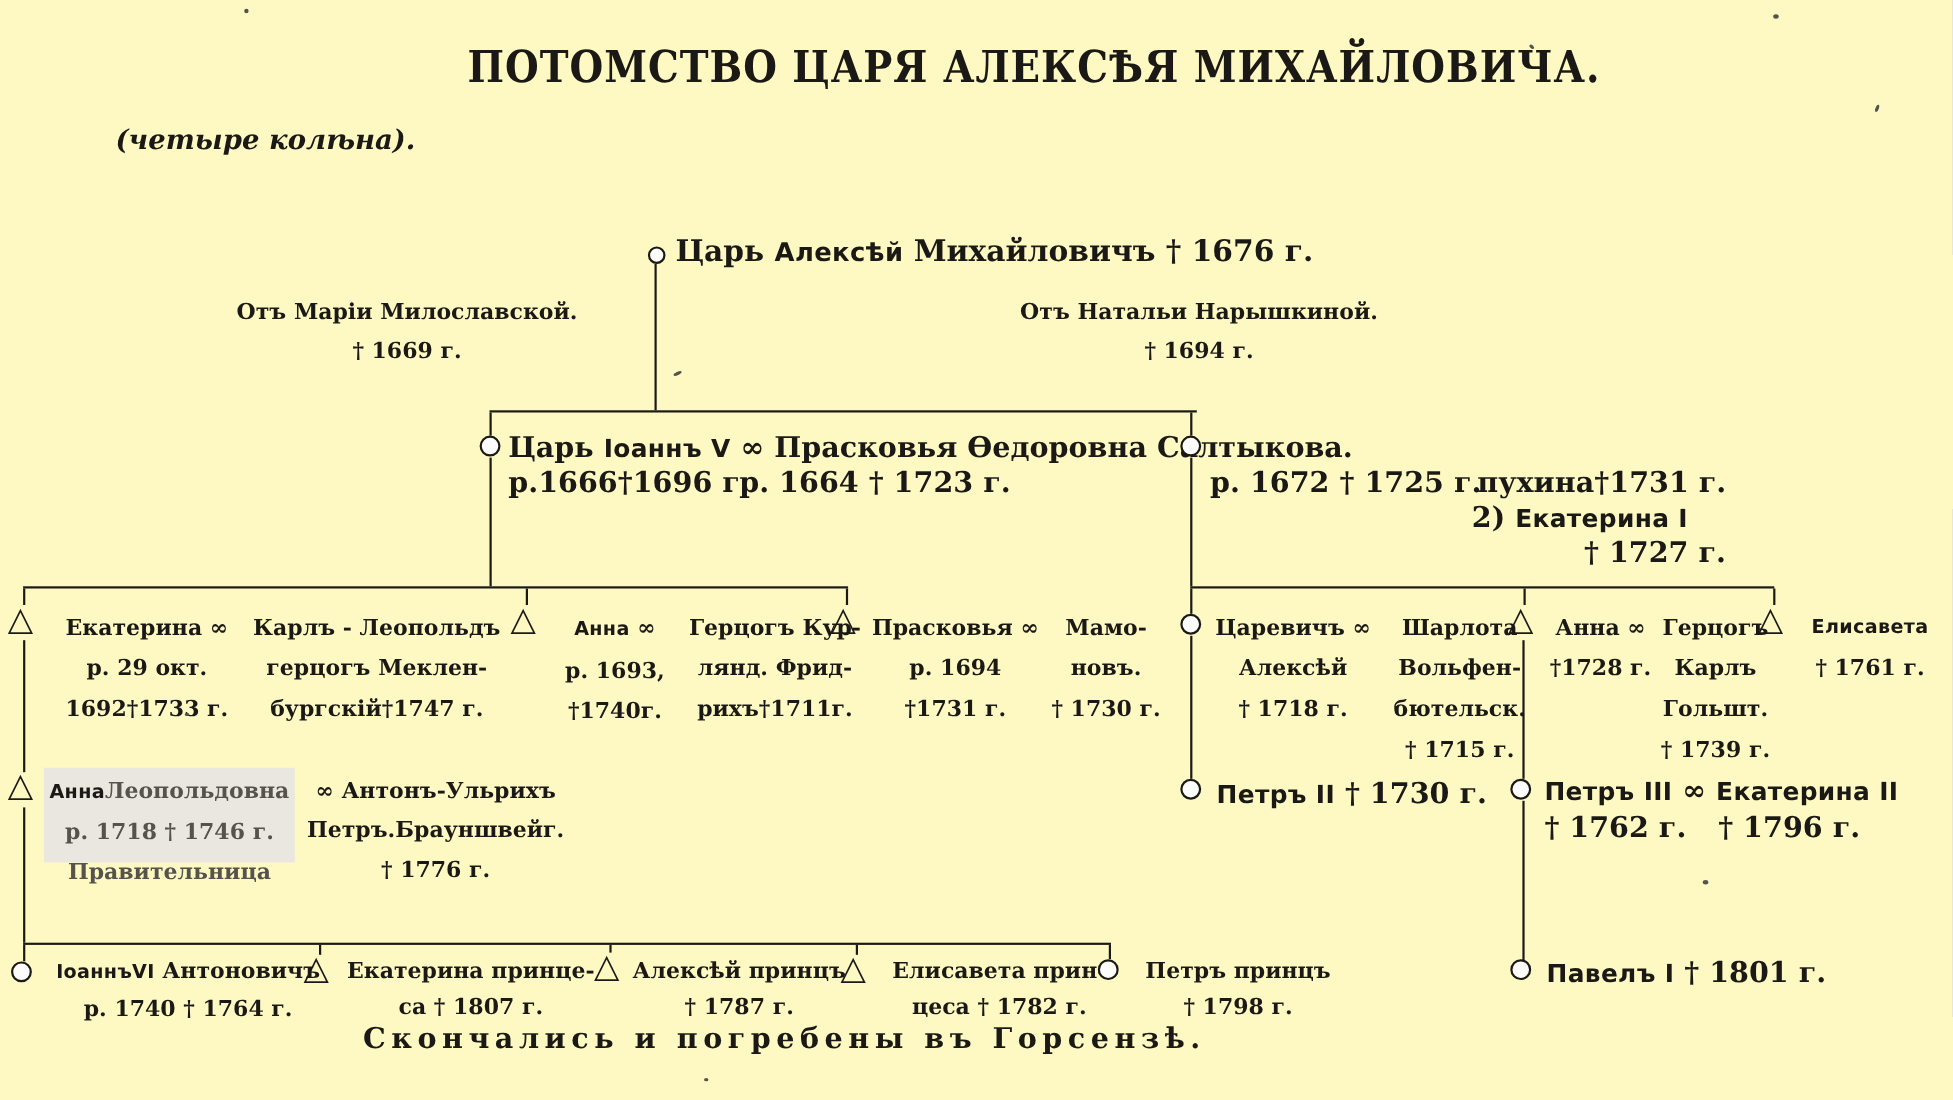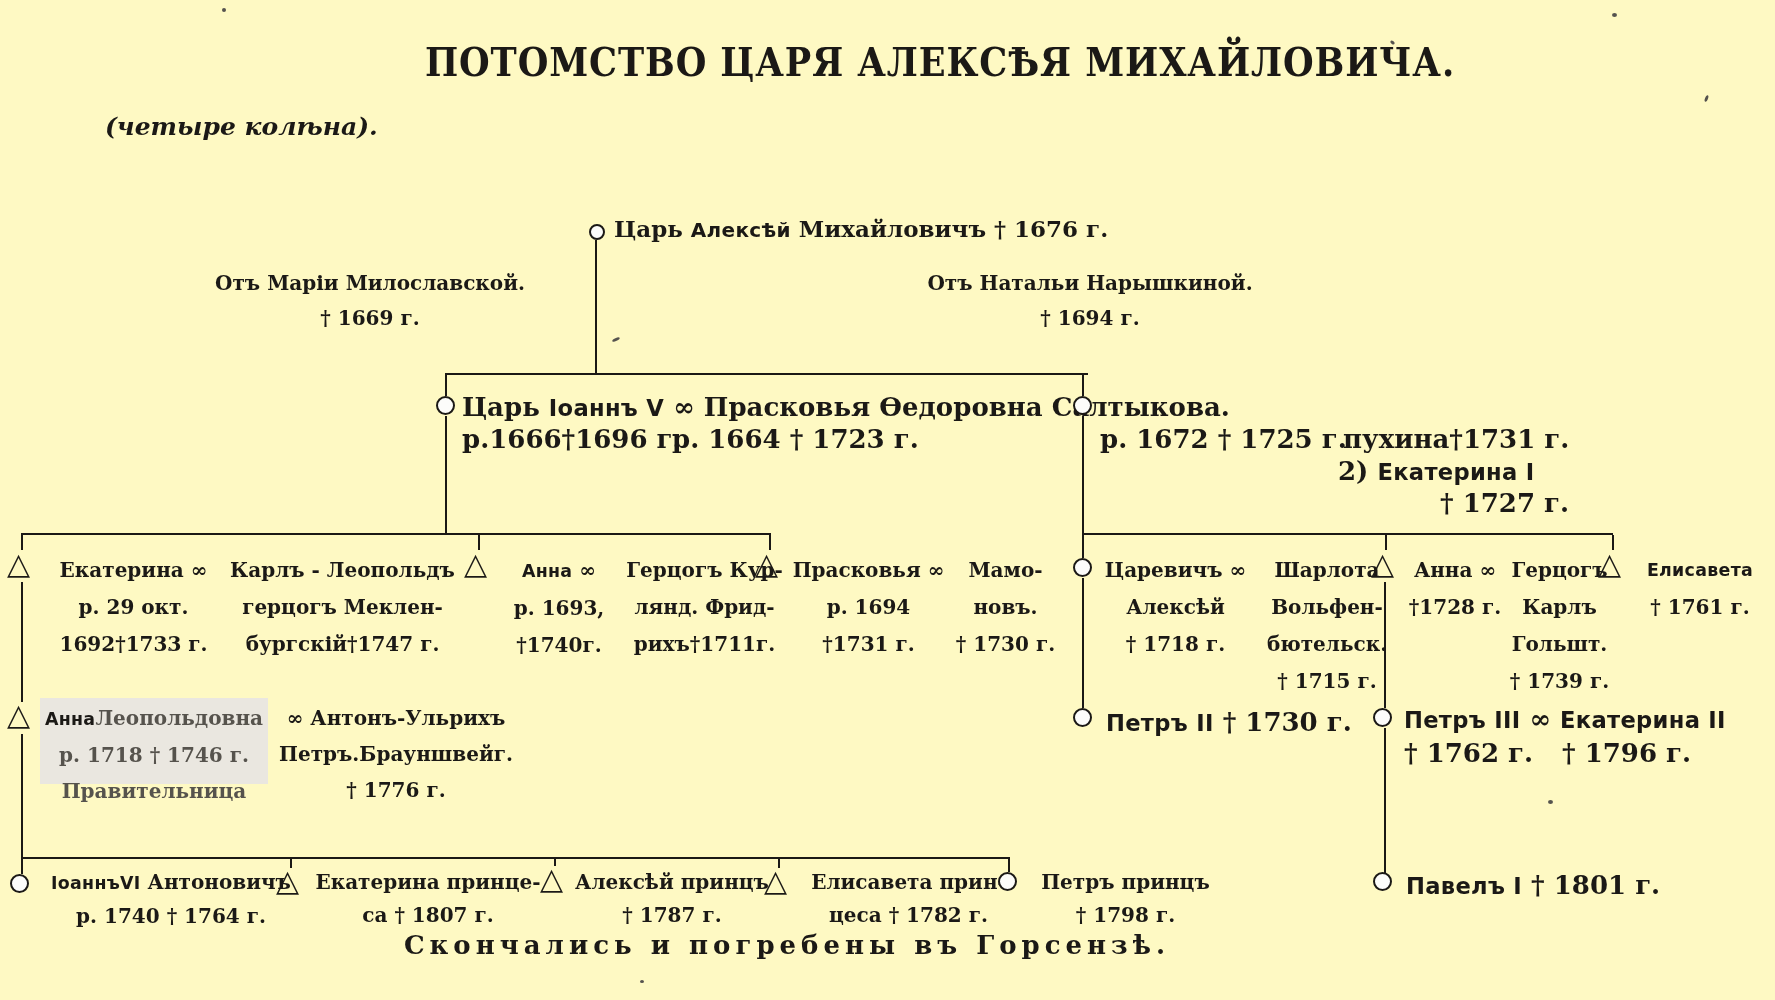--- a/index.html
+++ b/index.html
@@ -10,21 +10,21 @@
   .title{
     position:absolute;left:105px;top:38px;width:1670px;text-align:center;
     font-weight:bold;font-size:40px;letter-spacing:1px;
     transform:scaleX(0.88);transform-origin:50% 50%;white-space:nowrap;
   }
   .subtitle{
     position:absolute;left:105px;top:112px;width:1670px;
     font-weight:bold;font-size:25px;white-space:nowrap;font-style:italic;
   }
   .footer{
-    position:absolute;left:330px;top:930px;width:840px;text-align:right;
+    position:absolute;left:330px;top:930px;width:840px;text-align:left;
     font-weight:bold;font-size:26px;letter-spacing:5px;white-space:nowrap;
   }
   .txt{position:absolute;font-weight:bold;font-size:26px;line-height:34px;white-space:nowrap;}
   .col{position:absolute;font-weight:bold;font-size:20px;line-height:37px;text-align:center;white-space:nowrap;}
   .col > div{white-space:nowrap;}
   .ruler{font-family:"DejaVu Sans",sans-serif;font-size:0.87em;letter-spacing:0.3px;}
   .hline{position:absolute;height:2px;background:#1b1916;}
   .vline{position:absolute;width:2px;background:#1b1916;}
   .circle{
     position:absolute;width:15px;height:15px;border:2.5px solid #1b1916;
@@ -41,21 +41,21 @@
 </style>
 </head>
 <body>
 
 <div class="page">
 
   <div class="title">ПОТОМСТВО ЦАРЯ АЛЕКСѢЯ МИХАЙЛОВИЧА.</div>
   <div class="subtitle">(четыре колѣна).</div>
 
   <div class="circle small" style="left:589px;top:224px"></div>
-  <div class="txt" style="left:614px;top:212px;font-size:23px">
+  <div class="txt" style="left:614px;top:212px;font-size:27px">
     <span>Царь </span><span class="ruler">Алексѣй</span><span> Михайловичъ † 1676 г.</span>
   </div>
 
   <div class="col" style="left:150px;top:266px;width:440px;line-height:35px">
     <div>Отъ Маріи Милославской.</div>
     <div>† 1669 г.</div>
   </div>
   <div class="col" style="left:870px;top:266px;width:440px;line-height:35px">
     <div>Отъ Натальи Нарышкиной.</div>
     <div>† 1694 г.</div>

